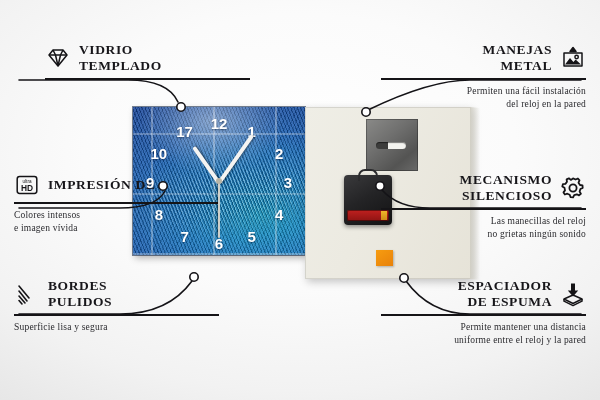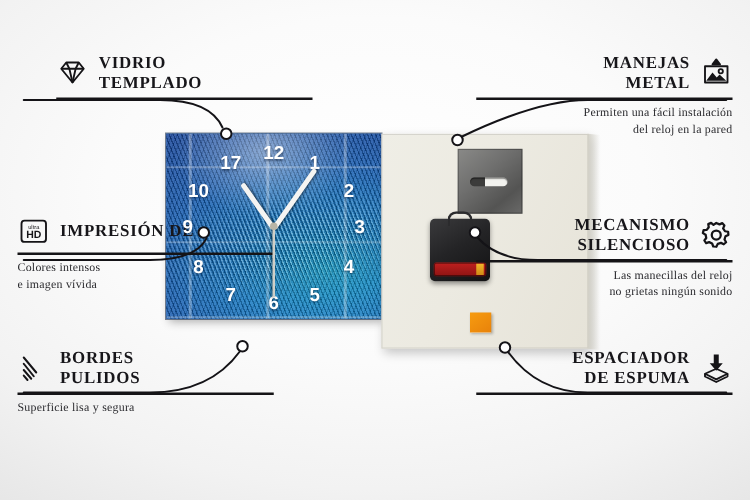--- a/index.html
+++ b/index.html
@@ -307,15 +307,19 @@
           <path d="M13 14 L22 18 L13 22.5 L4 18 Z" fill="none" stroke="#151417" stroke-width="1.5" stroke-linejoin="round"></path>
           <path d="M4 18 v2.2 L13 24.6 L22 20.2 V18" fill="none" stroke="#151417" stroke-width="1.5" stroke-linejoin="round"></path>
         </svg>
       </span>
       <span class="cal-title">
         <span>ESPACIADOR</span><br>
         <span>DE ESPUMA</span>
       </span>
     </div>
     <div class="cal-rule"></div>
+    <div class="cal-sub">
+      <span>Permite mantener una distancia</span><br>
+      <span>uniforme entre el reloj y la pared</span>
+    </div>
   </div>
 
 </div>
 
 </body></html>

